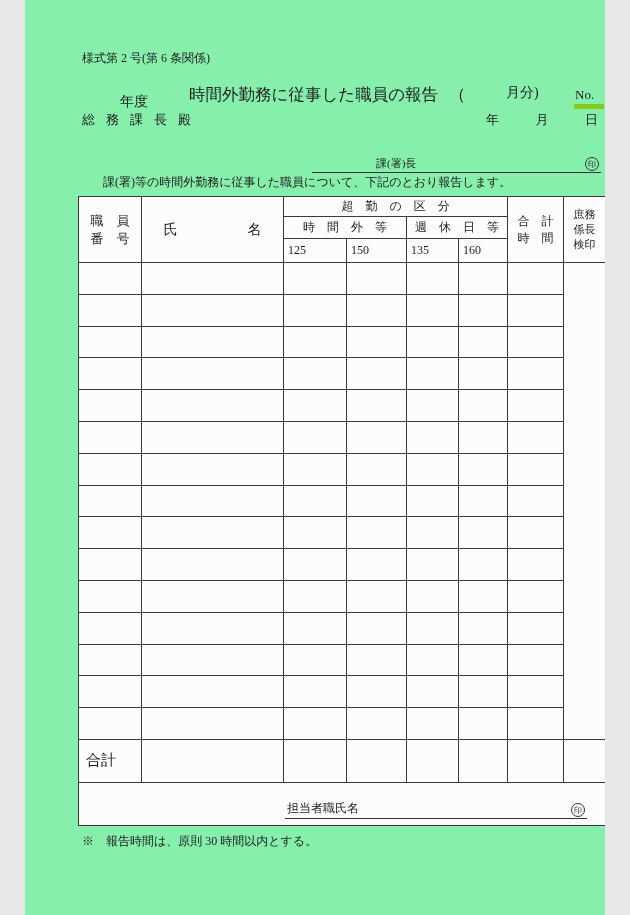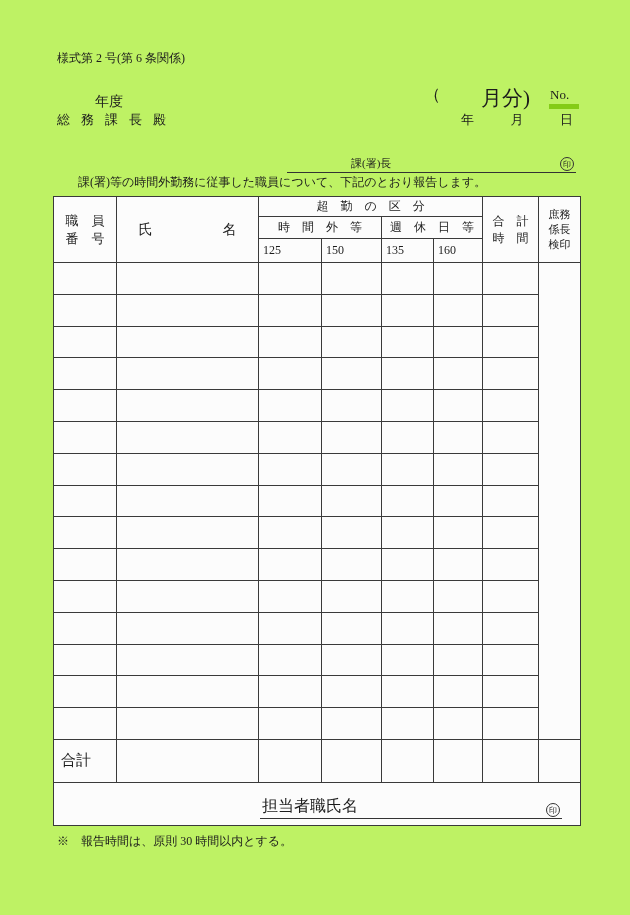--- a/index.html
+++ b/index.html
@@ -1,32 +1,32 @@
 <!DOCTYPE html>
 <html><head>
 <meta charset="utf-8">
 <style>
   html,body { margin:0; padding:0; background:#e8e8e8; }
   .page {
     position:relative;
-    width:630px; height:915px;
+    width:580px; height:915px;
     margin:0 auto;
-    background:#bef264;
+    background:#86efac;
     color:#1c1c1c;
     font-family:"Liberation Serif","DejaVu Serif",serif;
     overflow:hidden;
   }
   .abs { position:absolute; white-space:nowrap; }
 
   .form-number { left:57px; top:50px; font-size:12px; }
 
   .year-label { left:95px; top:93px; font-size:14px; }
   .main-title { left:164px; top:84px; font-size:16.5px; }
   .paren-open { left:424px; top:84px; font-size:16.5px; }
-  .month-suffix { left:481px; top:84px; font-size:21px; }
+  .month-suffix { left:481px; top:84px; font-size:14px; }
   .no-label { left:549px; top:87px; font-size:13px; border-bottom:5px solid #84cc16; padding:0 10px 1px 1px; }
 
   .addressee { left:57px; top:111px; font-size:13px; letter-spacing:11px; }
   .date-line { left:461px; top:111px; width:112px; font-size:13px;
                display:flex; justify-content:space-between; }
 
   .sign-line { left:287px; top:156px; width:289px; height:16px; border-bottom:1px solid #333; }
   .sign-line .sign-label { position:absolute; left:64px; bottom:1px; font-size:11px; }
   .sign-line .seal { position:absolute; right:2px; bottom:1px; }
 
@@ -61,34 +61,35 @@
 
   tbody.entries tr { height:31.8px; }
   tr.total-row { height:43px;margin-left:16px; }
   tr.total-row td.total-label { text-align:left; padding-left:7px; font-size:15px; }
   tr.footer-row { height:43px; }
   tr.footer-row td { position:relative; }
   .footer-sign {
     position:absolute; left:206px; right:18px; bottom:6px;
     border-bottom:1px solid #333; text-align:left; height:17px;
   }
-  .footer-sign .footer-label { position:absolute; left:2px; bottom:1px; font-size:16px; }
+  .footer-sign .footer-label { position:absolute; left:2px; bottom:1px; font-size:12px; }
   .footer-sign .seal { position:absolute; right:2px; bottom:1px; }
 
   .note-1 { left:57px; top:833px; font-size:12px; }
   .note-2 { left:57px; top:858px; font-size:12px; }
 </style>
 </head>
 <body>
 
 <div class="page">
 
   <div class="abs form-number">様式第 2 号(第 6 条関係)</div>
 
   <span class="abs year-label">年度</span>
+  <span class="abs main-title">時間外勤務に従事した職員の報告</span>
   <span class="abs paren-open">（</span>
   <span class="abs month-suffix">月分)</span>
   <span class="abs no-label">No.</span>
 
   <div class="abs addressee">総務課長殿</div>
 
   <div class="abs date-line">
     <span>年</span>
     <span>月</span>
     <span>日</span>

